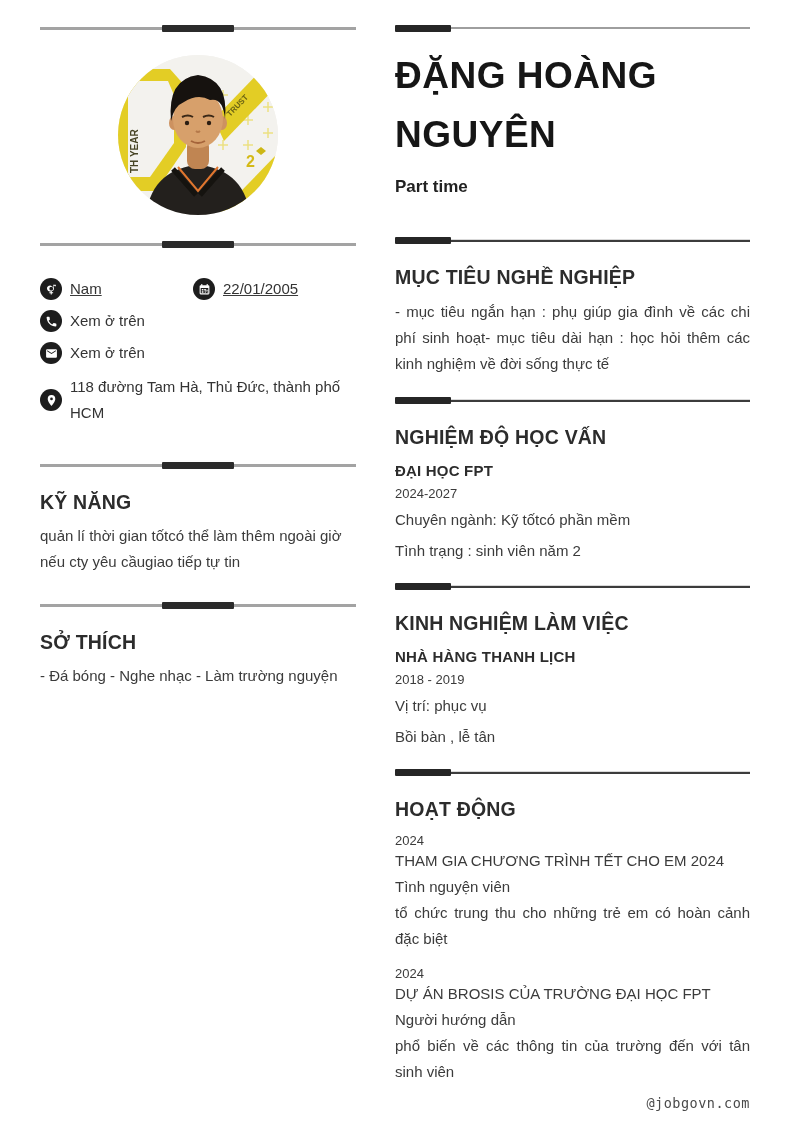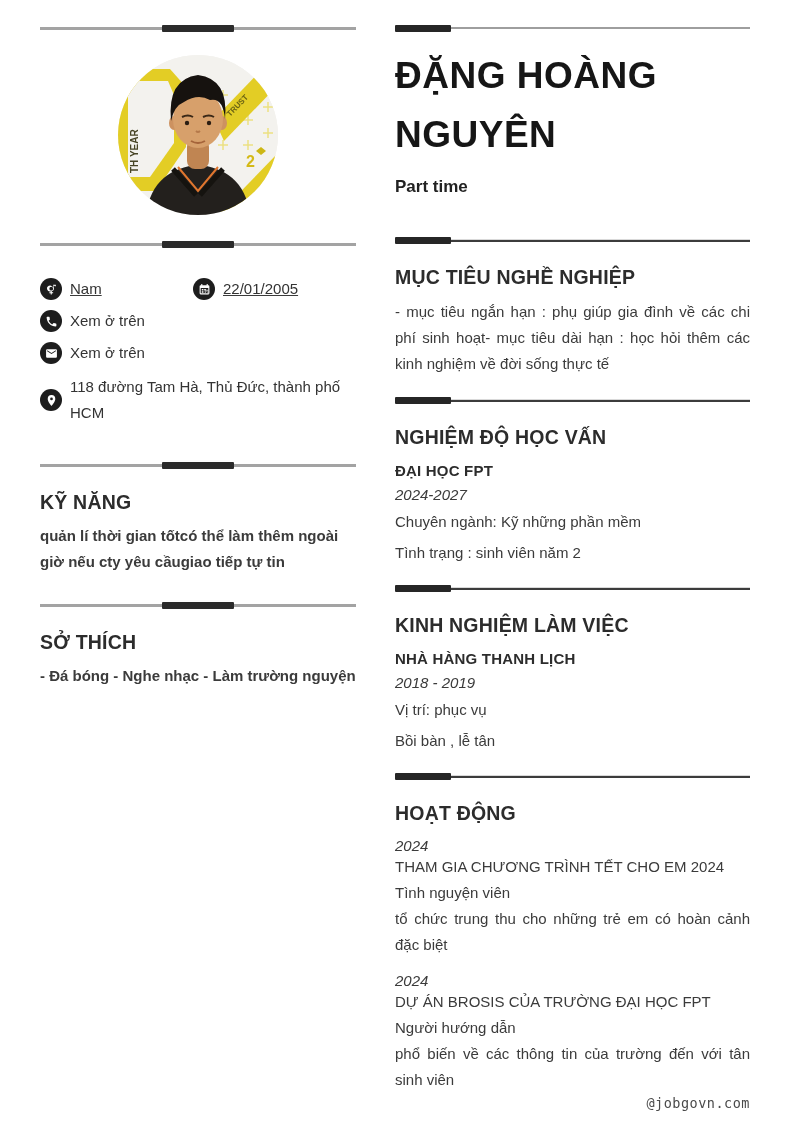--- a/index.html
+++ b/index.html
@@ -70,21 +70,21 @@
   .divider-left.sec1 { margin-top: 36px; }
   .divider-left.sec2 { margin-top: 27px; }
 
   h2.heading {
     margin-top: 21px;
     font-size: 19.5px; font-weight: 700; color: #2c2c2c;
     letter-spacing: 0.2px;
   }
   .body-text {
     margin-top: 9px;
-    font-size: 15px; line-height: 26px; color: #3b3b3b; font-weight: bold;
+    font-size: 15px; line-height: 26px; color: #3b3b3b;
   }
 
   
   .divider-right.top { margin-top: 25px; }
   h1.name {
     margin-top: 14px;
     font-size: 37px; line-height: 59px; font-weight: 700;
     color: #161616; letter-spacing: 0.5px;
   }
   .subtitle {
@@ -100,21 +100,21 @@
     font-size: 15px; line-height: 26px; color: #3b3b3b;
     text-align: justify;
   }
   .sub-bold {
     margin-top: 13px;
     font-size: 15px; font-weight: 700; color: #2c2c2c;
     letter-spacing: 0.2px;
   }
   .period {
     margin-top: 7px;
-    font-size: 15px; font-style: italic; color: #3b3b3b;
+    font-size: 13px; color: #3b3b3b;
   }
   .line-text {
     margin-top: 7px;
     font-size: 15px; line-height: 24px; color: #3b3b3b;
   }
   .activity { margin-top: 12px; }
   .activity + .activity { margin-top: 14px; }
   .activity .act-title {
     font-size: 15px; line-height: 26px; color: #3b3b3b;
     text-transform: none;
@@ -284,21 +284,21 @@
 
     <div class="divider-right sec">
       <div class="line"></div>
         <div class="seg"></div>
     </div>
 
     <div class="section">
       <h2 class="heading">NGHIỆM ĐỘ HỌC VẤN</h2>
       <div class="sub-bold">ĐẠI HỌC FPT</div>
       <div class="period">2024-2027</div>
-      <div class="line-text">Chuyên ngành: Kỹ những phần mềm</div>
+      <div class="line-text">Chuyên ngành: Kỹ tốtcó phần mềm</div>
       <div class="line-text">Tình trạng : sinh viên năm 2</div>
     </div>
 
     <div class="divider-right sec">
       <div class="line"></div>
         <div class="seg"></div>
     </div>
 
     <div class="section">
       <h2 class="heading">KINH NGHIỆM LÀM VIỆC</h2>

